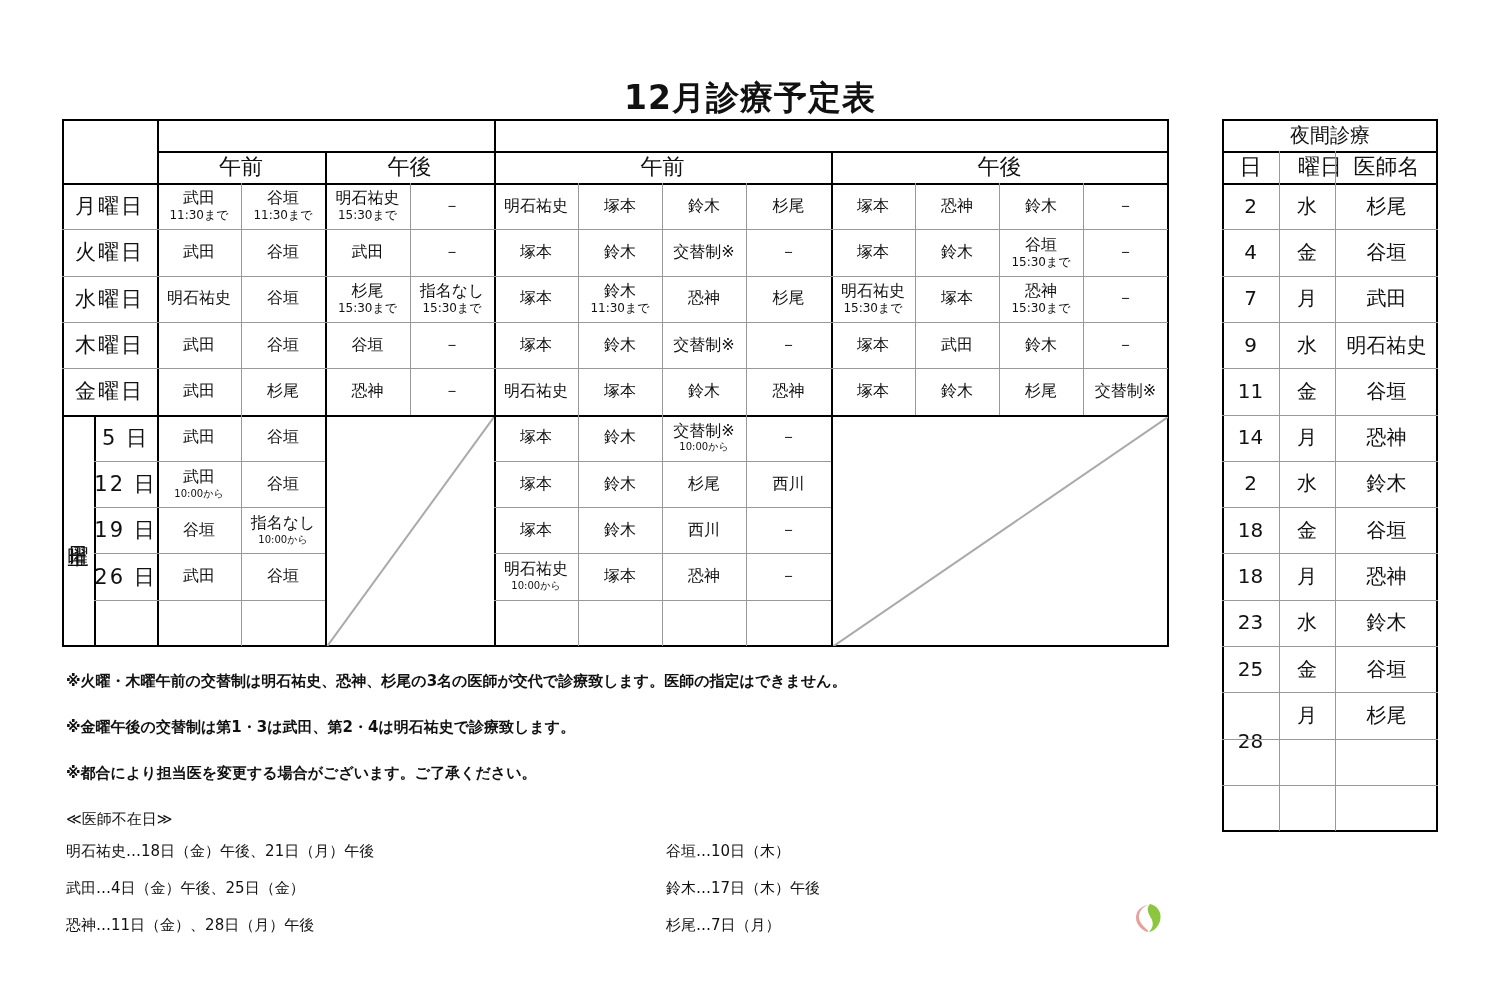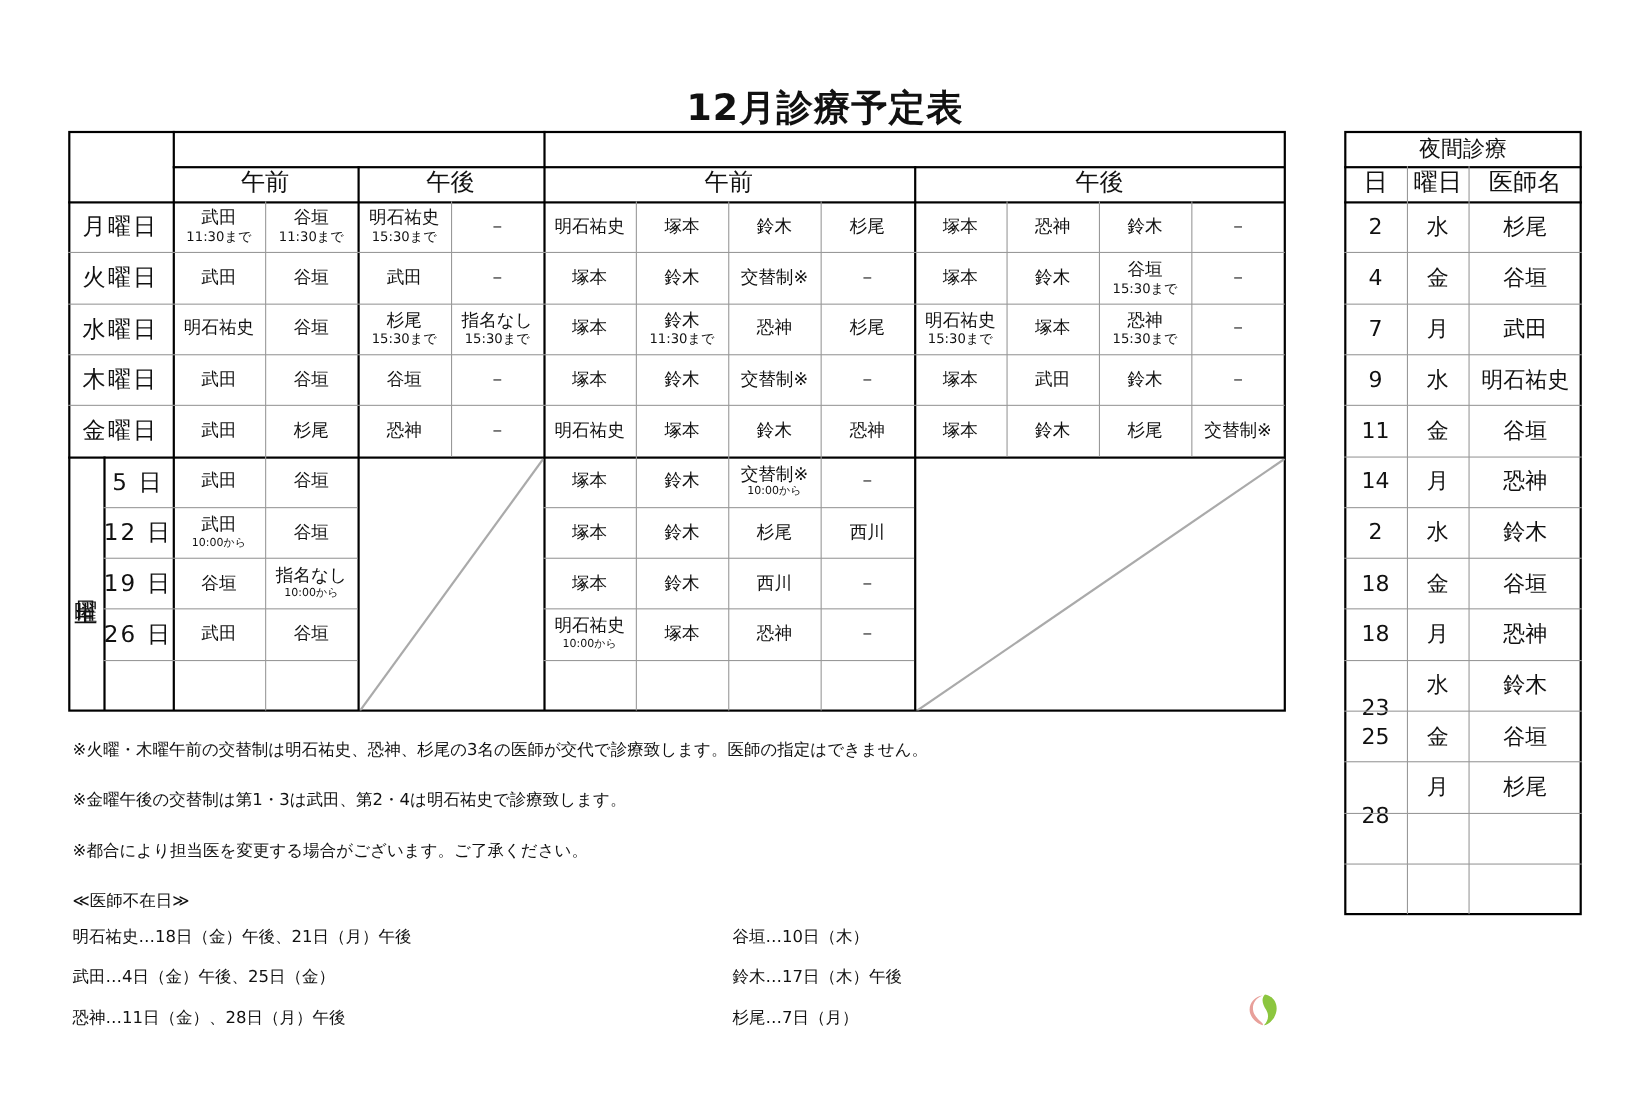--- a/index.html
+++ b/index.html
@@ -33,21 +33,21 @@
   .sub { font-size: 12px; margin-top: 2px; }
   .sub-small { font-size: 10px; margin-top: 3px; }
 
   
   .night-table {
     position: absolute; left: 1222px; top: 119px; width: 216px; height: 713px;
     border: 2px solid #000;
   }
   .night-cell { font-size: 20px; }
 
-  .notes { position: absolute; left: 66px; font-size: 15px; }
+  .notes { position: absolute; left: 66px; font-size: 15px; font-weight: bold; }
   .absent { position: absolute; font-size: 15px; }
 
   .logo {
     position: absolute; left: 1135px; top: 902px; height: 32px;
     display: flex; align-items: center; gap: 8px;
   }
   .logo-text { font-size: 21px; color: #7a5a3a; letter-spacing: 1px; }
 </style>
 </head>
 <body>
@@ -415,21 +415,21 @@
       <line x1="0" y1="229.5" x2="167" y2="0" stroke="#aaa" stroke-width="2"></line>
     </svg>
     <svg width="335" height="229.5" style="position: absolute; left: 769px; top: 295.5px;">
       <line x1="0" y1="229.5" x2="335" y2="0" stroke="#aaa" stroke-width="2"></line>
     </svg>
   </div>
 
 <div class="night-table" id="night-table">
     <div class="cell hdr-dept" style="left: -2px; top: -2px; width: 216px; height: 32px;">夜間診療</div>
     <div class="cell hdr-period" style="left: -2px; top: 30px; width: 57px; height: 32px;">日</div>
-    <div class="cell hdr-period" style="left: 55px; top: 30px; width: 56px; height: 32px; text-align: center;">曜日</div>
+    <div class="cell hdr-period" style="left: 68px; top: 30px; width: 56px; height: 32px; text-align: center;">曜日</div>
     <div class="cell hdr-period" style="left: 111px; top: 30px; width: 103px; height: 32px;">医師名</div>
     <div class="cell night-cell" style="left: -2px; top: 62px; width: 57px; height: 46.3px;">2</div>
     <div class="cell night-cell" style="left: 55px; top: 62px; width: 56px; height: 46.3px;">水</div>
     <div class="cell night-cell" style="left: 111px; top: 62px; width: 103px; height: 46.3px;">杉尾</div>
     <div class="cell night-cell" style="left: -2px; top: 108.3px; width: 57px; height: 46.3px;">4</div>
     <div class="cell night-cell" style="left: 55px; top: 108.3px; width: 56px; height: 46.3px;">金</div>
     <div class="cell night-cell" style="left: 111px; top: 108.3px; width: 103px; height: 46.3px;">谷垣</div>
     <div class="cell night-cell" style="left: -2px; top: 154.6px; width: 57px; height: 46.3px;">7</div>
     <div class="cell night-cell" style="left: 55px; top: 154.6px; width: 56px; height: 46.3px;">月</div>
     <div class="cell night-cell" style="left: 111px; top: 154.6px; width: 103px; height: 46.3px;">武田</div>
@@ -444,21 +444,21 @@
     <div class="cell night-cell" style="left: 111px; top: 293.5px; width: 103px; height: 46.3px;">恐神</div>
     <div class="cell night-cell" style="left: -2px; top: 339.8px; width: 57px; height: 46.3px;">2</div>
     <div class="cell night-cell" style="left: 55px; top: 339.8px; width: 56px; height: 46.3px;">水</div>
     <div class="cell night-cell" style="left: 111px; top: 339.8px; width: 103px; height: 46.3px;">鈴木</div>
     <div class="cell night-cell" style="left: -2px; top: 386.1px; width: 57px; height: 46.3px;">18</div>
     <div class="cell night-cell" style="left: 55px; top: 386.1px; width: 56px; height: 46.3px;">金</div>
     <div class="cell night-cell" style="left: 111px; top: 386.1px; width: 103px; height: 46.3px;">谷垣</div>
     <div class="cell night-cell" style="left: -2px; top: 432.4px; width: 57px; height: 46.3px;">18</div>
     <div class="cell night-cell" style="left: 55px; top: 432.4px; width: 56px; height: 46.3px;">月</div>
     <div class="cell night-cell" style="left: 111px; top: 432.4px; width: 103px; height: 46.3px;">恐神</div>
-    <div class="cell night-cell" style="left: -2px; top: 478.7px; width: 57px; height: 46.3px; margin-top: 21px;">23</div>
+    <div class="cell night-cell" style="left: -2px; top: 478.7px; width: 57px; height: 46.3px;">23</div>
     <div class="cell night-cell" style="left: 55px; top: 478.7px; width: 56px; height: 46.3px;">水</div>
     <div class="cell night-cell" style="left: 111px; top: 478.7px; width: 103px; height: 46.3px;">鈴木</div>
     <div class="cell night-cell" style="left: -2px; top: 525px; width: 57px; height: 46.3px;">25</div>
     <div class="cell night-cell" style="left: 55px; top: 525px; width: 56px; height: 46.3px;">金</div>
     <div class="cell night-cell" style="left: 111px; top: 525px; width: 103px; height: 46.3px;">谷垣</div>
     <div class="cell night-cell" style="left: -2px; top: 597px; width: 57px; height: 46.3px;">28</div>
     <div class="cell night-cell" style="left: 55px; top: 571.3px; width: 56px; height: 46.3px;">月</div>
     <div class="cell night-cell" style="left: 111px; top: 571.3px; width: 103px; height: 46.3px;">杉尾</div>
     <div class="cell night-cell" style="left: -2px; top: 617.6px; width: 57px; height: 46.3px;"></div>
     <div class="cell night-cell" style="left: 55px; top: 617.6px; width: 56px; height: 46.3px;"></div>

